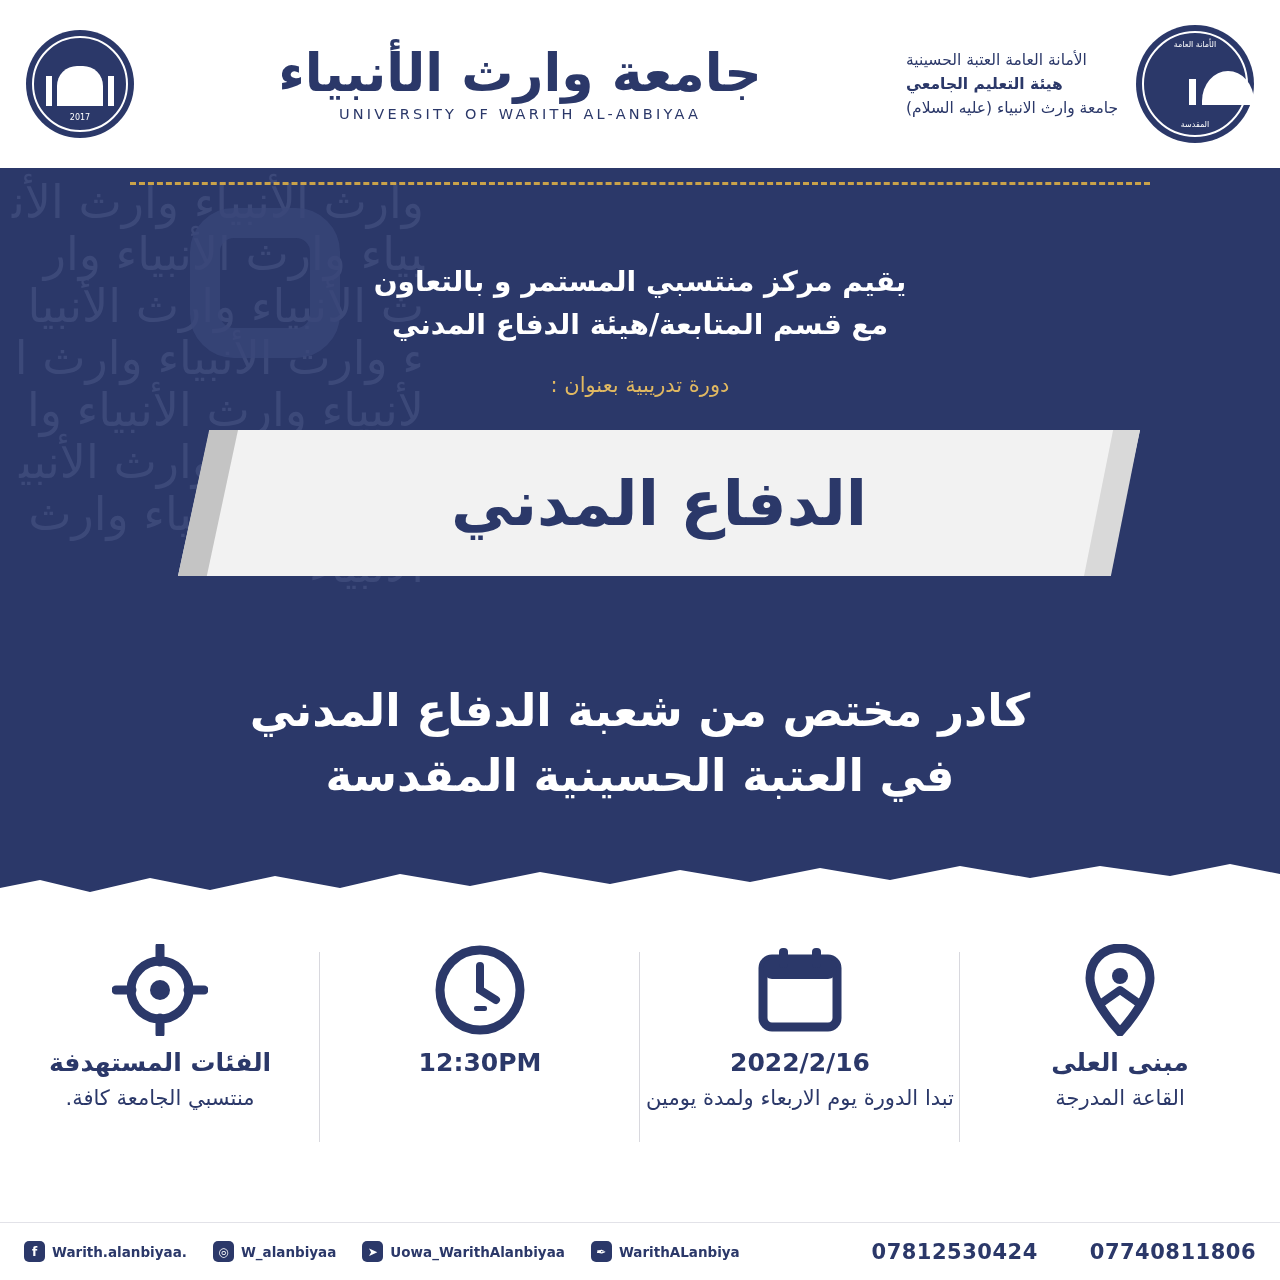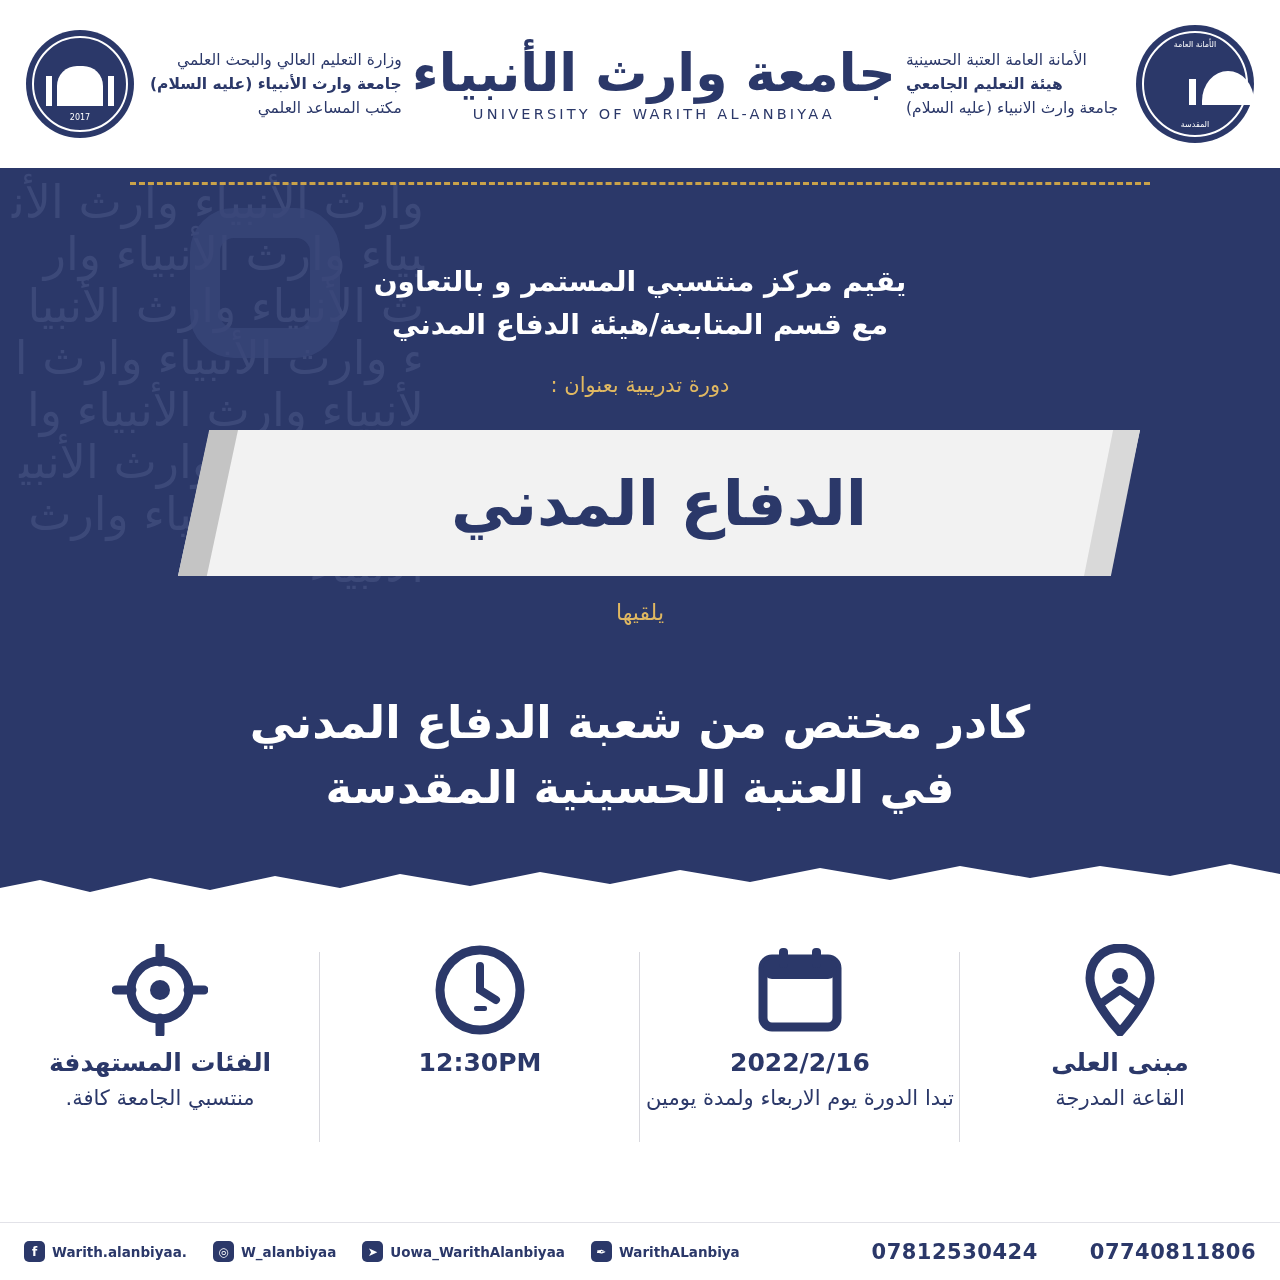--- a/index.html
+++ b/index.html
@@ -190,21 +190,21 @@
     position: absolute; inset: 0;
     display: flex; align-items: center; justify-content: center;
     color: #2b3869; font-size: 62px; font-weight: bold;
   }
 
   .by {
     position: absolute; top: 432px; left: 0; width: 1280px;
     text-align: center; color: #e0b861; font-size: 22px;
   }
   .speaker {
-    position: absolute; top: 522px; left: 0; width: 1280px;
+    position: absolute; top: 510px; left: 0; width: 1280px;
     text-align: center; color: #ffffff;
     font-size: 45px; font-weight: bold; line-height: 1.45;
   }
 
   
   .torn {
     position: absolute; left: 0; bottom: -6px;
     width: 1280px; height: 58px;
   }
 
@@ -283,25 +283,20 @@
       <div>الأمانة العامة العتبة الحسينية</div>
       <div class="b">هيئة التعليم الجامعي</div>
       <div>جامعة وارث الانبياء (عليه السلام)</div>
     </div>
 
     <div class="hdr-center">
       <div class="hdr-logo-ar">جامعة وارث الأنبياء</div>
       <div class="hdr-logo-en">UNIVERSITY OF WARITH AL-ANBIYAA</div>
     </div>
 
-    <div class="hdr-text-left">
-      <div>وزارة التعليم العالي والبحث العلمي</div>
-      <div class="b">جامعة وارث الأنبياء (عليه السلام)</div>
-      <div>مكتب المساعد العلمي</div>
-    </div>
 
     <div class="hdr-seal2">
       <div class="ring"></div>
       <div class="bld"></div>
       <div class="yr">2017</div>
     </div>
   </div>
 
   <div class="body-blue">
 
@@ -316,21 +311,20 @@
 
     <div class="subtitle">دورة تدريبية بعنوان :</div>
 
     <div class="band">
       <div class="bg"></div>
       <div class="shadow"></div>
       <div class="shadow2"></div>
       <div class="title">الدفاع المدني</div>
     </div>
 
-    <div class="by">يلقيها</div>
 
     <div class="speaker">
       <div>كادر مختص من شعبة الدفاع المدني</div>
       <div>في العتبة الحسينية المقدسة</div>
     </div>
 
     <svg class="torn" viewBox="0 0 1280 58" preserveAspectRatio="none">
       <path d="M0,30 L40,22 L90,34 L150,20 L210,32 L275,18 L340,30 L400,16 L470,28 L540,14 L610,26 L680,12 L750,24 L820,10 L890,22 L960,8 L1030,20 L1100,8 L1170,18 L1230,6 L1280,16 L1280,58 L0,58 Z" fill="#ffffff"></path>
     </svg>
   </div>

